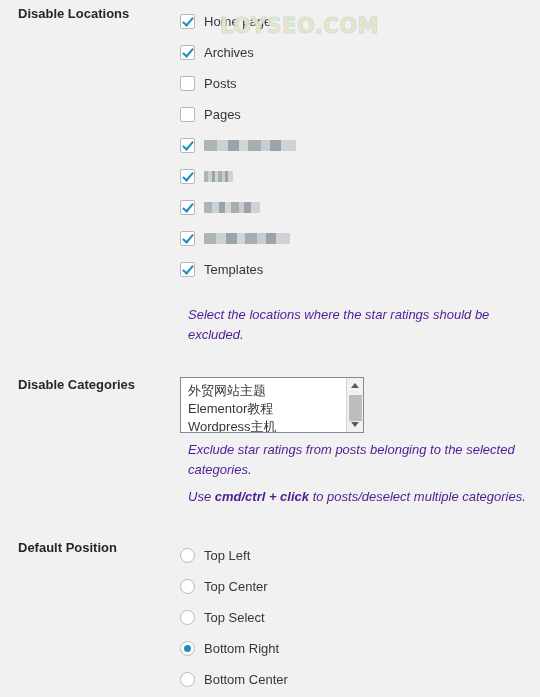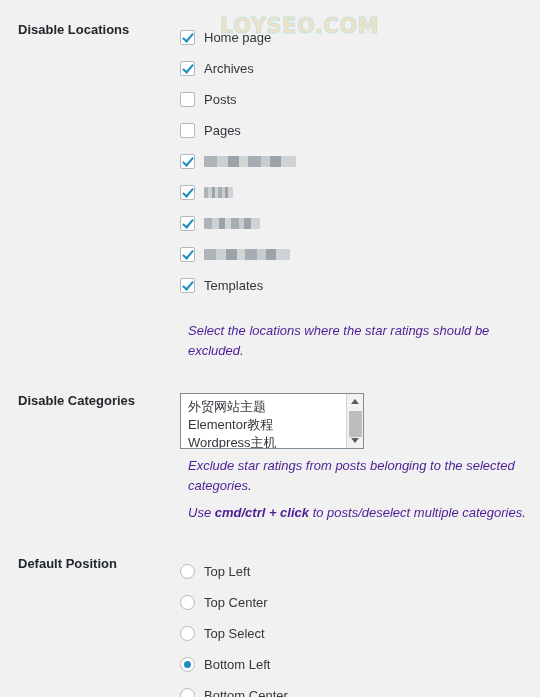--- a/index.html
+++ b/index.html
@@ -234,21 +234,21 @@
     pointer-events: none;
     user-select: none;
     white-space: nowrap;
   }
 </style>
 </head>
 <body>
 
 <div class="form-table">
 
-  <div class="row" style="padding-top:22px;">
+  <div class="row" style="padding-top:6px;">
     <div class="row-label">Disable Locations</div>
     <div class="row-field">
       <div class="check-list">
 
         <div class="check-item">
           <span class="cb checked"></span>
           <span class="cb-label">Home page</span>
         </div>
 
         <div class="check-item">
@@ -335,21 +335,21 @@
         <span class="rb-label">Top Center</span>
       </div>
 
       <div class="radio-item">
         <span class="rb"></span>
         <span class="rb-label">Top Select</span>
       </div>
 
       <div class="radio-item">
         <span class="rb selected"></span>
-        <span class="rb-label">Bottom Left</span>
+        <span class="rb-label">Bottom Right</span>
       </div>
 
       <div class="radio-item">
         <span class="rb"></span>
         <span class="rb-label">Bottom Center</span>
       </div>
 
       <div class="radio-item">
         
         

